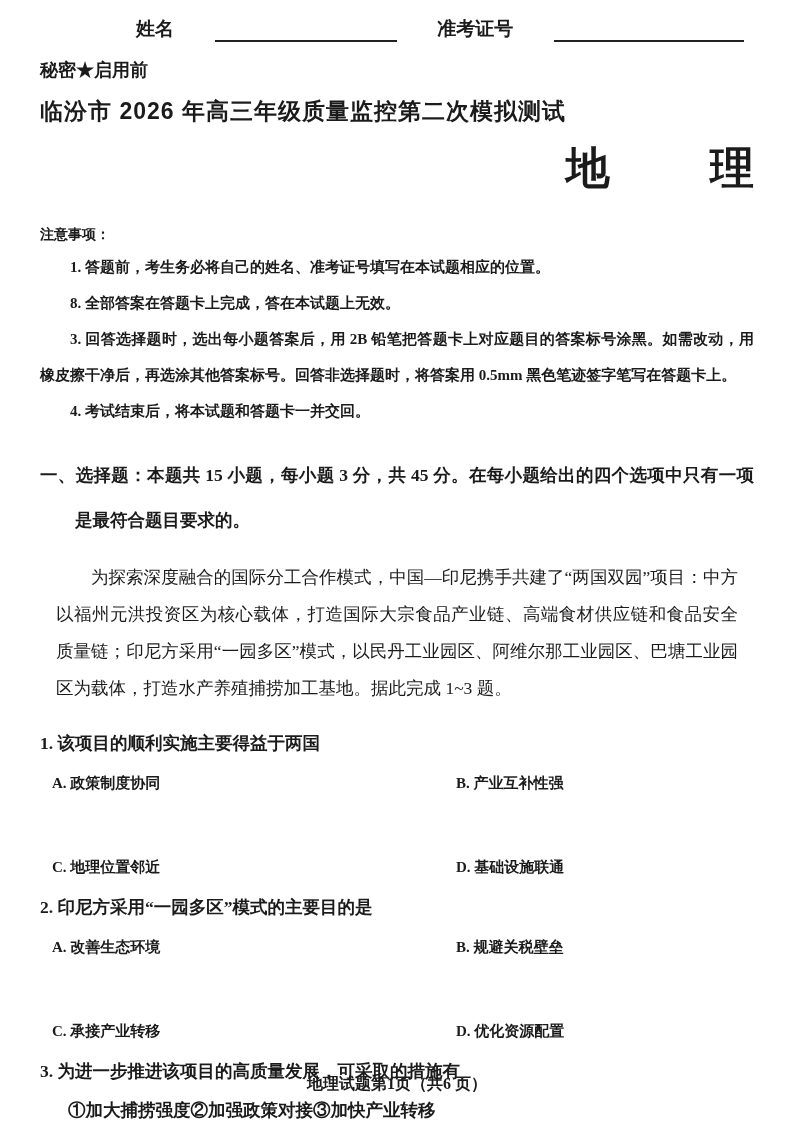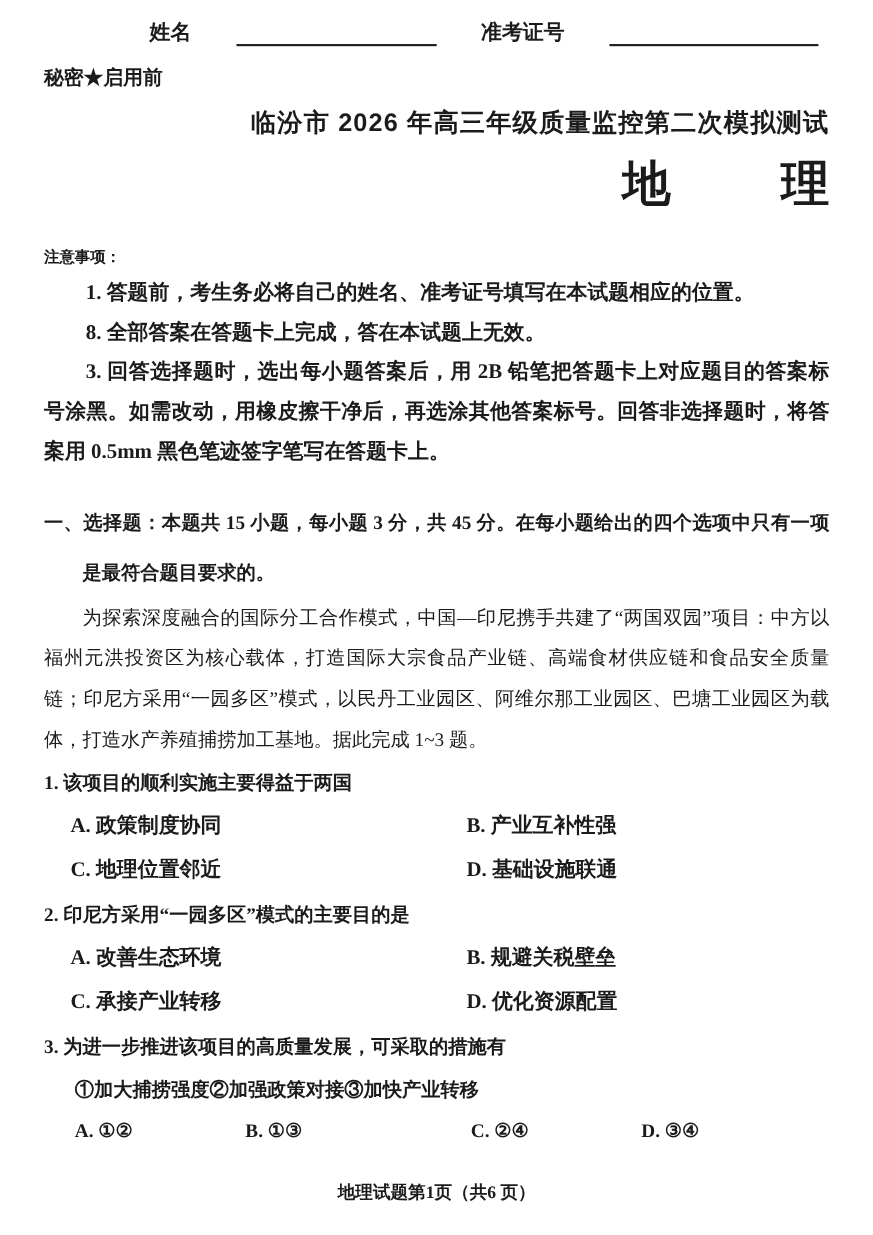--- a/index.html
+++ b/index.html
@@ -30,81 +30,82 @@
     height: 22px;
     margin: 0 10px;
   }
   .blank-name { width: 182px; }
   .blank-id { width: 190px; }
 
   
   .security { margin-top: 16px; font-size: 18px; font-weight: 700; }
   .exam-title {
     margin-top: 14px;
-    text-align: right;
+    text-align: left;
     font-size: 23px;
     font-weight: 700;
     font-family: "Liberation Sans", sans-serif;
     letter-spacing: 1px;
   }
   .subject {
     margin-top: 12px;
     text-align: right;
     font-size: 44px;
     font-weight: 700;
     font-family: "Liberation Sans", sans-serif;
     height: 58px;
     line-height: 58px;
   }
   .subject .ch + .ch { margin-left: 88px; }
 
   
   .notice-heading { margin-top: 24px; font-size: 14px; font-weight: 700; line-height: 28px; }
   .notice-item {
     margin: 0;
-    font-size: 19px;
+    font-size: 15px;
     font-weight: 600;
     line-height: 36px;
     text-indent: 2em;
     text-align: justify;
   }
 
   
   .section-heading {
     margin-top: 24px;
     font-size: 17.5px;
     font-weight: 700;
     line-height: 45px;
     padding-left: 2em;
     text-indent: -2em;
     text-align: justify;
   }
   .passage {
-    margin: 0;
+    margin: 16px;
     font-size: 17.5px;
     font-weight: 400;
     line-height: 37px;
     text-indent: 2em;
     text-align: justify;
   }
 
   
   .question { margin: 0; }
   .stem {
     font-size: 17.5px;
     font-weight: 600;
     line-height: 40px;
   }
   .opt-grid-2 {
-    margin-left: 24px;
+    margin-left: 12px;
     display: grid;
     grid-template-columns: 360px 1fr;
-    font-size: 19px;
+    font-size: 15px;
     font-weight: 600;
     line-height: 40px;
+    gap: 44px;
   }
   .sub-items {
     margin-left: 28px;
     display: flex;
     font-size: 17.5px;
     font-weight: 600;
     line-height: 38px;
   }
   .opt-grid-4 {
     margin-left: 28px;
@@ -144,20 +145,21 @@
 
   <div class="subject">
     <span class="ch">地</span>
     <span class="ch">理</span>
   </div>
 
   <div class="notice-heading">注意事项：</div>
   <p class="notice-item">1. 答题前，考生务必将自己的姓名、准考证号填写在本试题相应的位置。</p>
   <p class="notice-item">8. 全部答案在答题卡上完成，答在本试题上无效。</p>
   <p class="notice-item">3. 回答选择题时，选出每小题答案后，用 2B 铅笔把答题卡上对应题目的答案标号涂黑。如需改动，用橡皮擦干净后，再选涂其他答案标号。回答非选择题时，将答案用 0.5mm 黑色笔迹签字笔写在答题卡上。</p>
+  <p class="notice-item">4. 考试结束后，将本试题和答题卡一并交回。</p>
 
   <div class="section-heading">一、选择题：本题共 15 小题，每小题 3 分，共 45 分。在每小题给出的四个选项中只有一项是最符合题目要求的。</div>
 
   <p class="passage">为探索深度融合的国际分工合作模式，中国—印尼携手共建了“两国双园”项目：中方以福州元洪投资区为核心载体，打造国际大宗食品产业链、高端食材供应链和食品安全质量链；印尼方采用“一园多区”模式，以民丹工业园区、阿维尔那工业园区、巴塘工业园区为载体，打造水产养殖捕捞加工基地。据此完成 1~3 题。</p>
 
   <div class="question">
     <div class="stem">1. 该项目的顺利实施主要得益于两国</div>
     <div class="opt-grid-2">
       <span>A. 政策制度协同</span>
       <span>B. 产业互补性强</span>

